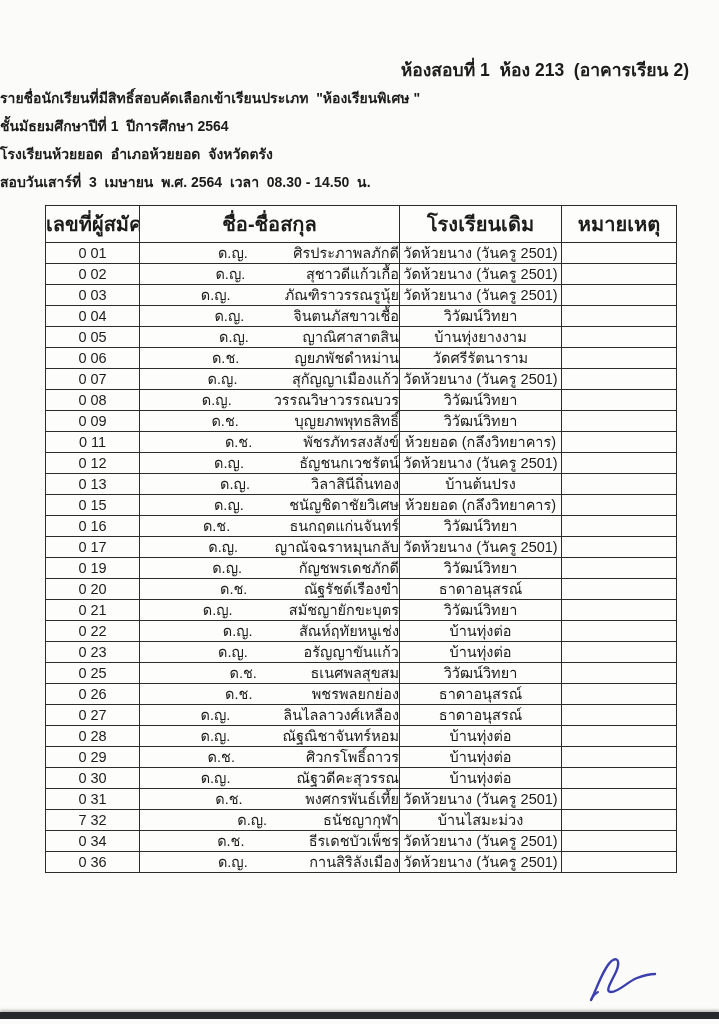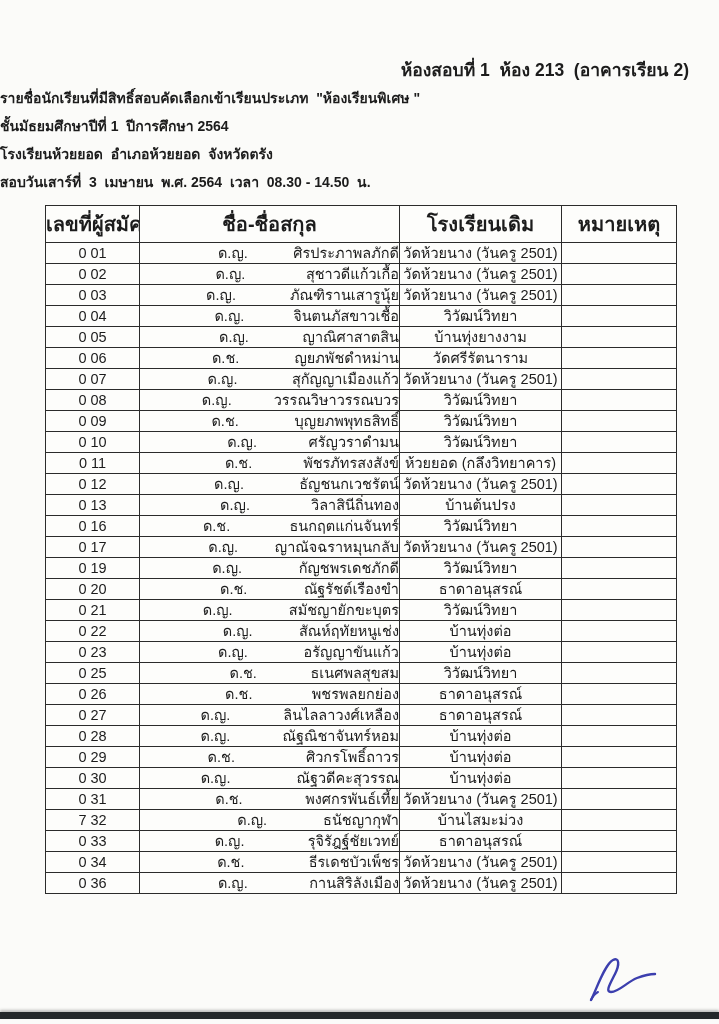--- a/index.html
+++ b/index.html
@@ -92,21 +92,21 @@
         <td class="col-remark"></td>
       </tr>
       <tr>
         <td class="col-no">0 02</td>
         <td class="col-name"><span class="prefix">ด.ญ.</span><span class="fname">สุชาวดี</span><span class="lname">แก้วเกื้อ</span></td>
         <td class="col-school">วัดห้วยนาง (วันครู 2501)</td>
         <td class="col-remark"></td>
       </tr>
       <tr>
         <td class="col-no">0 03</td>
-        <td class="col-name"><span class="prefix">ด.ญ.</span><span class="fname">ภัณฑิรา</span><span class="lname">นเสารูนุ้ย</span></td>
+        <td class="col-name"><span class="prefix">ด.ญ.</span><span class="fname">ภัณฑิรา</span><span class="lname">วรรณรูนุ้ย</span></td>
         <td class="col-school">วัดห้วยนาง (วันครู 2501)</td>
         <td class="col-remark"></td>
       </tr>
       <tr>
         <td class="col-no">0 04</td>
         <td class="col-name"><span class="prefix">ด.ญ.</span><span class="fname">จินตนภัส</span><span class="lname">ขาวเชื้อ</span></td>
         <td class="col-school">วิวัฒน์วิทยา</td>
         <td class="col-remark"></td>
       </tr>
       <tr>
@@ -133,44 +133,44 @@
         <td class="col-school">วิวัฒน์วิทยา</td>
         <td class="col-remark"></td>
       </tr>
       <tr>
         <td class="col-no">0 09</td>
         <td class="col-name"><span class="prefix">ด.ช.</span><span class="fname">บุญยภพ</span><span class="lname">พุทธสิทธิ์</span></td>
         <td class="col-school">วิวัฒน์วิทยา</td>
         <td class="col-remark"></td>
       </tr>
       <tr>
-        <td class="col-no">0 10</td>
-        <td class="col-name"><span class="prefix">ด.ญ.</span><span class="fname">ศรัญวรา</span><span class="lname">ดำมน</span></td>
-        <td class="col-school">วิวัฒน์วิทยา</td>
-        <td class="col-remark"></td>
-      </tr>
-      <tr>
         <td class="col-no">0 11</td>
         <td class="col-name"><span class="prefix">ด.ช.</span><span class="fname">พัชรภัทร</span><span class="lname">สงสังข์</span></td>
         <td class="col-school">ห้วยยอด (กลึงวิทยาคาร)</td>
         <td class="col-remark"></td>
       </tr>
       <tr>
         <td class="col-no">0 12</td>
         <td class="col-name"><span class="prefix">ด.ญ.</span><span class="fname">ธัญชนก</span><span class="lname">เวชรัตน์</span></td>
         <td class="col-school">วัดห้วยนาง (วันครู 2501)</td>
         <td class="col-remark"></td>
       </tr>
       <tr>
         <td class="col-no">0 13</td>
         <td class="col-name"><span class="prefix">ด.ญ.</span><span class="fname">วิลาสินี</span><span class="lname">ถิ่นทอง</span></td>
         <td class="col-school">บ้านต้นปรง</td>
         <td class="col-remark"></td>
       </tr>
       <tr>
+        <td class="col-no">0 15</td>
+        <td class="col-name"><span class="prefix">ด.ญ.</span><span class="fname">ชนัญชิดา</span><span class="lname">ชัยวิเศษ</span></td>
+        <td class="col-school">ห้วยยอด (กลึงวิทยาคาร)</td>
+        <td class="col-remark"></td>
+      </tr>
+      <tr>
         <td class="col-no">0 16</td>
         <td class="col-name"><span class="prefix">ด.ช.</span><span class="fname">ธนกฤต</span><span class="lname">แก่นจันทร์</span></td>
         <td class="col-school">วิวัฒน์วิทยา</td>
         <td class="col-remark"></td>
       </tr>
       <tr>
         <td class="col-no">0 17</td>
         <td class="col-name"><span class="prefix">ด.ญ.</span><span class="fname">ญาณัจฉรา</span><span class="lname">หมุนกลับ</span></td>
         <td class="col-school">วัดห้วยนาง (วันครู 2501)</td>
         <td class="col-remark"></td>
@@ -244,26 +244,20 @@
       <tr>
         <td class="col-no">0 31</td>
         <td class="col-name"><span class="prefix">ด.ช.</span><span class="fname">พงศกร</span><span class="lname">พันธ์เที้ย</span></td>
         <td class="col-school">วัดห้วยนาง (วันครู 2501)</td>
         <td class="col-remark"></td>
       </tr>
       <tr>
         <td class="col-no">7 32</td>
         <td class="col-name"><span class="prefix">ด.ญ.</span><span class="fname">ธนัชญา</span><span class="lname">กุฬา</span></td>
         <td class="col-school">บ้านไสมะม่วง</td>
-        <td class="col-remark"></td>
-      </tr>
-      <tr>
-        <td class="col-no">0 33</td>
-        <td class="col-name"><span class="prefix">ด.ญ.</span><span class="fname">รุจิรัฎฐ์</span><span class="lname">ชัยเวทย์</span></td>
-        <td class="col-school">ธาดาอนุสรณ์</td>
         <td class="col-remark"></td>
       </tr>
       <tr>
         <td class="col-no">0 34</td>
         <td class="col-name"><span class="prefix">ด.ช.</span><span class="fname">ธีรเดช</span><span class="lname">บัวเพ็ชร</span></td>
         <td class="col-school">วัดห้วยนาง (วันครู 2501)</td>
         <td class="col-remark"></td>
       </tr>
       <tr>
         <td class="col-no">0 36</td>

